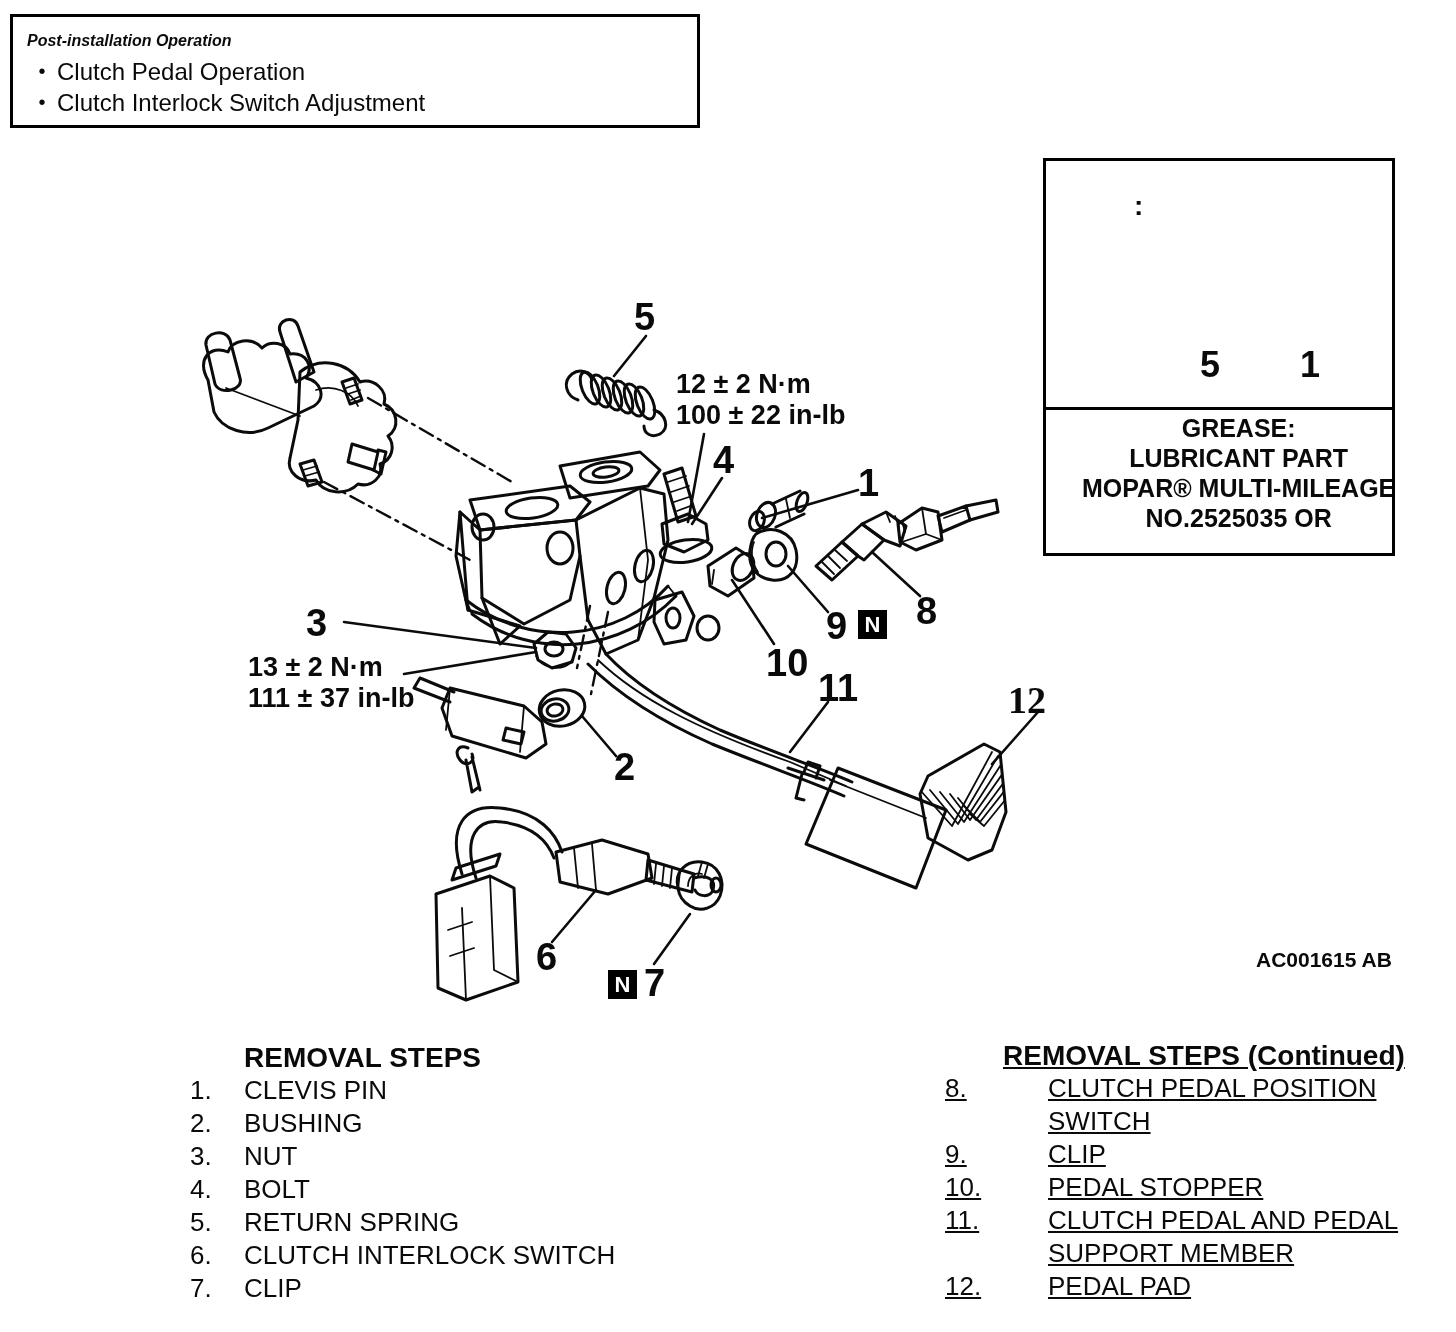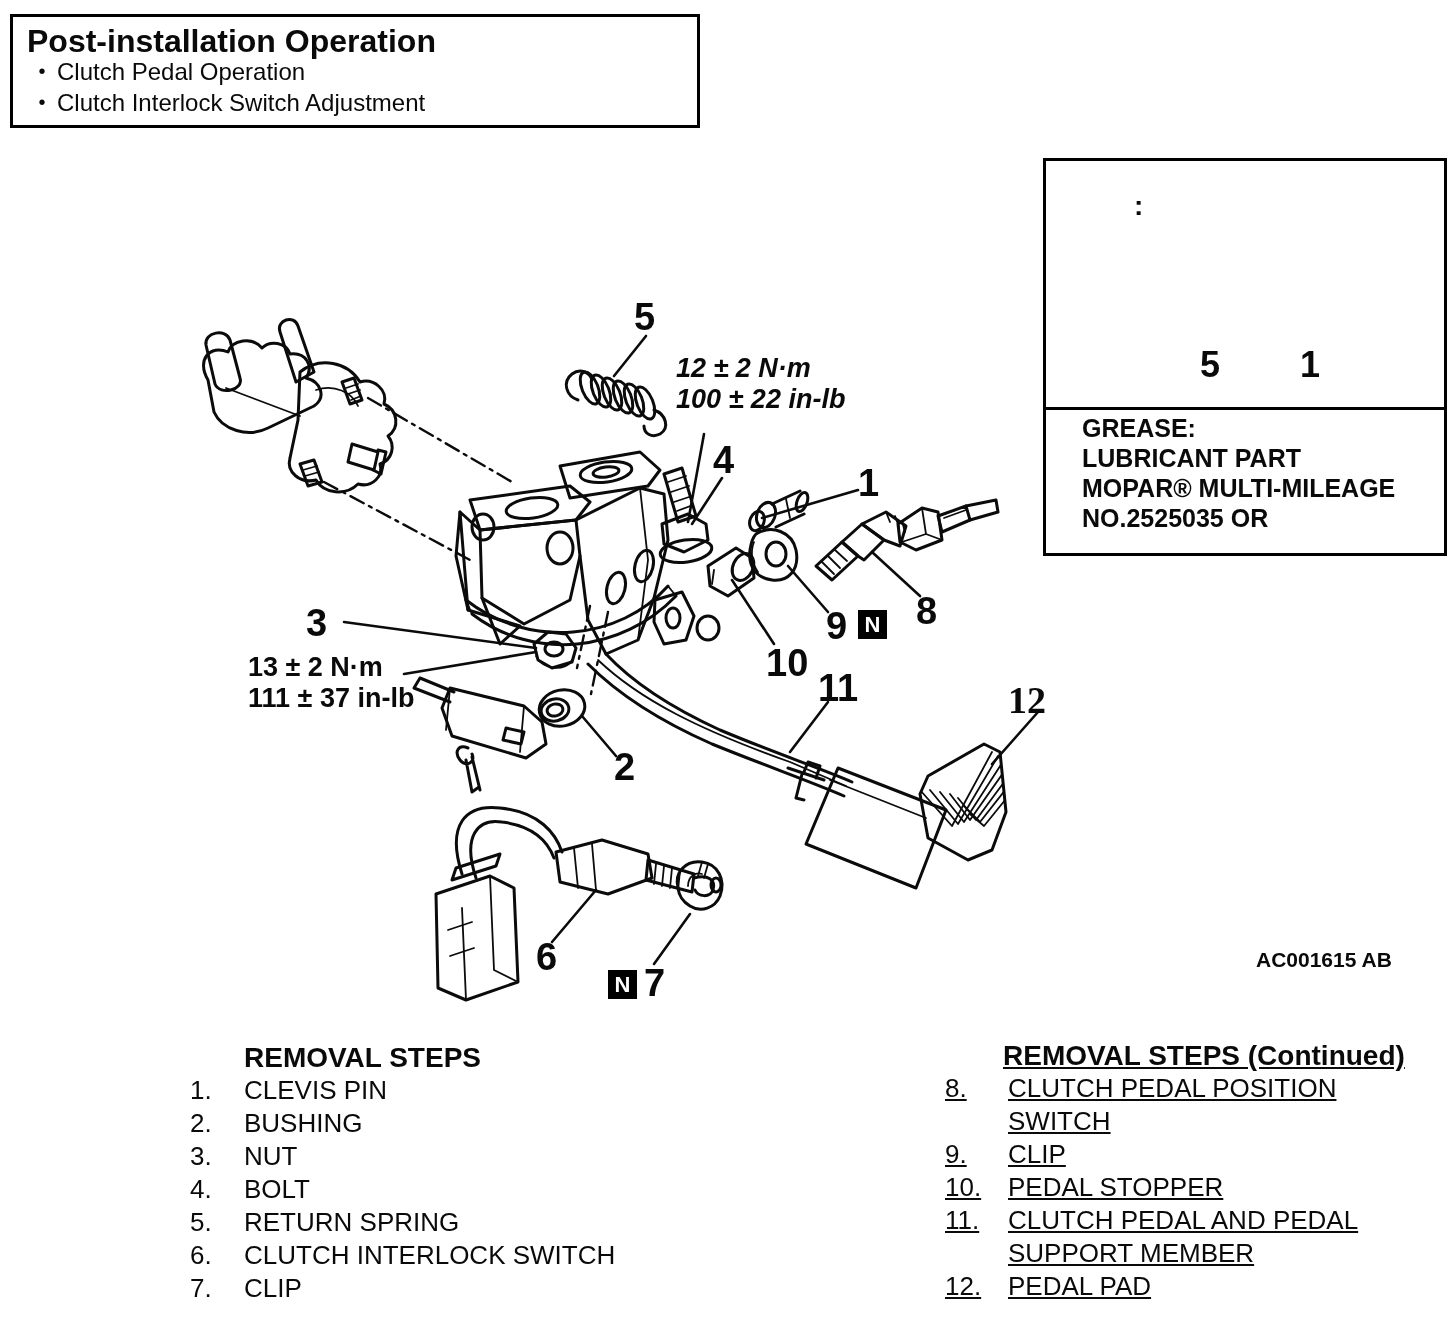--- a/index.html
+++ b/index.html
@@ -9,46 +9,46 @@
   svg *{vector-effect:non-scaling-stroke;}
   .lineart path,.lineart ellipse,.lineart circle,.lineart polyline,.lineart rect{
       fill:none;stroke:#0b0b0b;stroke-width:3;stroke-linecap:round;stroke-linejoin:round;}
   .lineart .thin{stroke-width:1.8;}
   .lineart .fillblk{fill:#0b0b0b;stroke:none;}
   .lineart .leader{stroke-width:2.6;}
   .lineart .dashdot{stroke-dasharray:15 6 3 6;stroke-width:2.4;}
 
   .infobox{position:absolute;border:3px solid #000;background:#fff;box-sizing:border-box;}
   .pi-box{left:10px;top:14px;width:690px;height:114px;padding:9px 10px 0 14px;}
-  .pi-title{font-size:32px;font-weight:700;line-height:30px;}
+  .pi-title{font-size:16px;font-weight:700;line-height:30px;font-style:italic;}
   .pi-item{display:flex;font-size:24px;line-height:31px;}
   .pi-bullet{width:30px;text-align:center;flex:none;font-size:20px;}
 
-  .grease-box{left:1043px;top:158px;width:404px;height:398px;overflow:hidden;}
+  .grease-box{left:1043px;top:158px;width:352px;height:398px;overflow:hidden;text-align:center;}
   .grease-divider{position:absolute;left:0;top:246px;width:100%;border-top:3px solid #000;}
   .grease-text{position:absolute;left:36px;top:252px;font-size:25px;font-weight:700;line-height:30px;white-space:nowrap;}
 
   .callout{position:absolute;font-size:38px;font-weight:700;line-height:38px;}
   .callout.small{font-size:36px;}
   .torque{position:absolute;font-size:27px;font-weight:700;line-height:31px;white-space:nowrap;}
   .nbox{position:absolute;width:29px;height:29px;background:#000;color:#fff;font-size:22px;
         font-weight:700;line-height:29px;text-align:center;}
   .figcode{position:absolute;font-size:21px;font-weight:700;}
   .colon{position:absolute;font-size:28px;font-weight:700;}
 
   .steps{position:absolute;}
   .steps-left{left:190px;top:1041px;width:560px;}
   .steps-right{left:945px;top:1039px;width:475px;text-decoration:underline;}
   .steps-title{font-size:28px;font-weight:700;line-height:33px;white-space:nowrap;}
   .steps-left .steps-title{margin-left:54px;}
   .steps-right .steps-title{margin-left:58px;}
   .step{display:flex;font-size:26px;line-height:33px;}
   .steps-left .num{width:54px;flex:none;}
   .steps-right .num{width:63px;flex:none;}
-  .steps-right .lbl{width:372px;}
+  .steps-right .lbl{width:372px;margin-left:40px;}
 </style>
 </head>
 <body>
 
 <div class="page">
 
   <svg class="lineart" width="1456" height="1332" viewBox="0 0 1456 1332">
     <defs>
       <clipPath id="padclip">
           <path d="M928 776 L984 744 L1000 752 L1006 812 L992 850 L968 860 L928 838 L920 794 Z"></path>
@@ -300,21 +300,21 @@
   <div class="nbox" style="left:858px;top:610px;">N</div>
   <div class="callout" style="left:766px;top:644px;">10</div>
   <div class="callout" style="left:818px;top:669px;">11</div>
   <div class="callout" style="left:306px;top:604px;">3</div>
   <div class="callout" style="left:614px;top:748px;">2</div>
   <div class="callout" style="left:1008px;top:681px;font-family:Liberation Serif, serif;">12</div>
   <div class="callout" style="left:536px;top:938px;">6</div>
   <div class="nbox" style="left:608px;top:970px;">N</div>
   <div class="callout" style="left:644px;top:964px;">7</div>
 
-  <div class="torque" style="left:676px;top:353px;font-style:italic;">
+  <div class="torque" style="left:676px;top:369px;">
     <div>12 ± 2 N·m</div>
     <div>100 ± 22 in-lb</div>
   </div>
   <div class="torque" style="left:248px;top:652px;">
     <div>13 ± 2 N·m</div>
     <div>111 ± 37 in-lb</div>
   </div>
 
   <div class="figcode" style="left:1256px;top:948px;">AC001615 AB</div>
 

